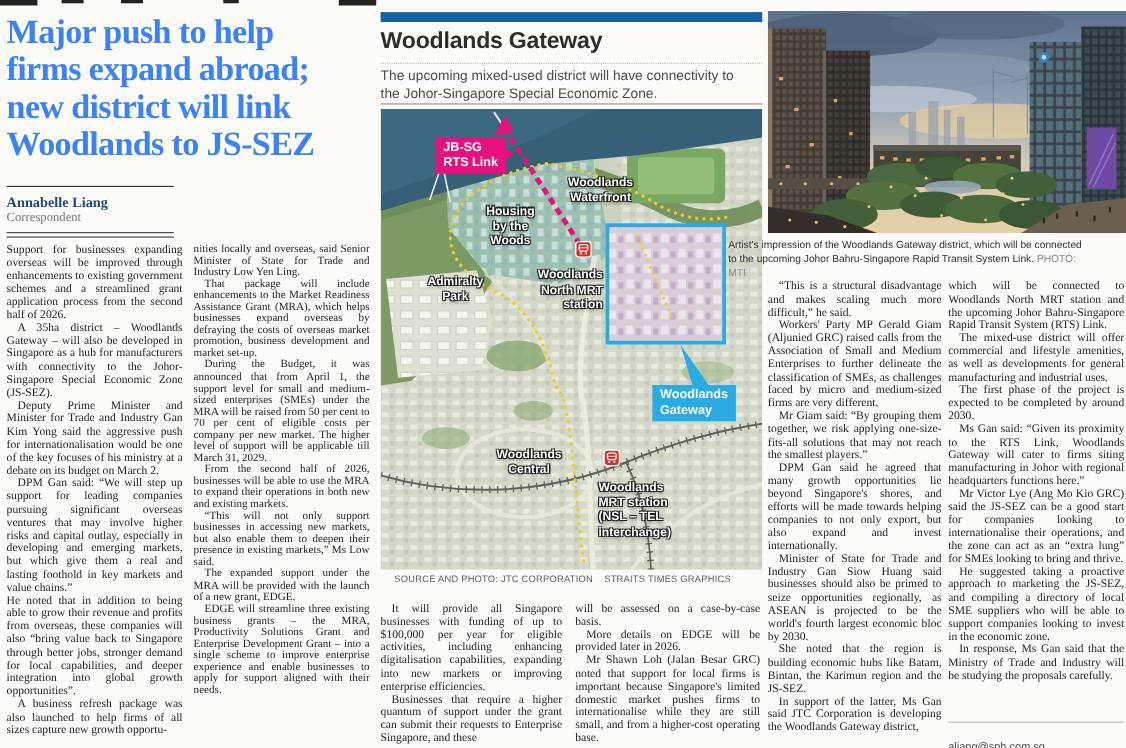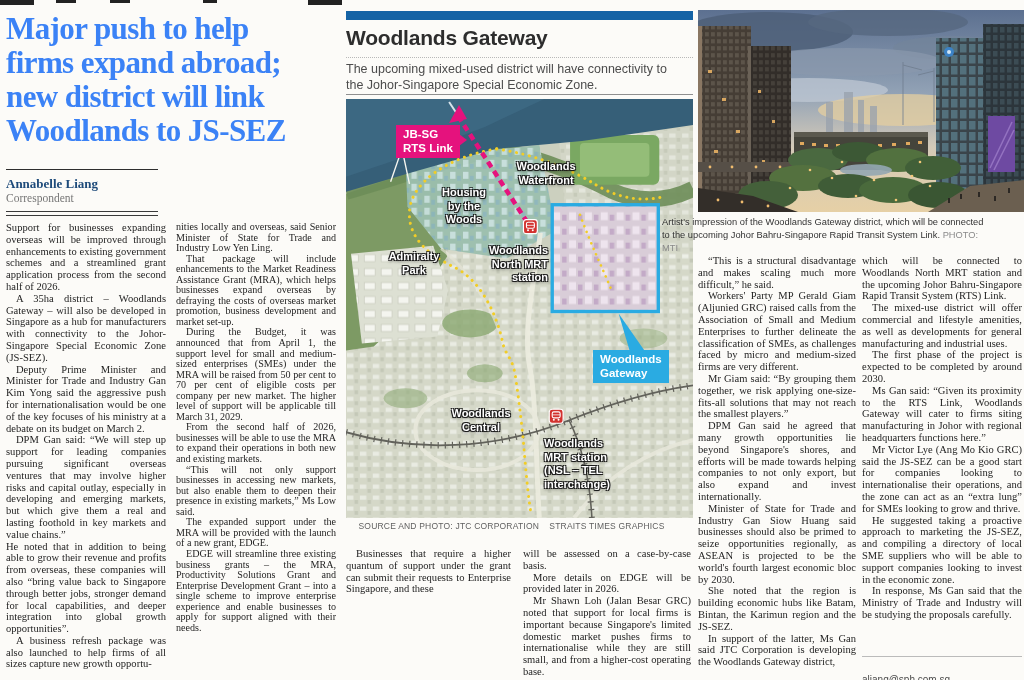--- a/index.html
+++ b/index.html
@@ -200,20 +200,21 @@
 Central</div>
     <div class="maplabel" style="left:198px;top:338px;width:115px">Woodlands
 MRT station
 (NSL – TEL
 interchange)</div>
   </div>
   <div class="gfx-src">SOURCE AND PHOTO: JTC CORPORATION    STRAITS TIMES GRAPHICS</div>
 
   <div class="col m1">
 
+  <p>It will provide all Singapore businesses with funding of up to $100,000 per year for eligible activities, including enhancing digitalisation capabilities, expanding into new markets or improving enterprise efficiencies.</p>
       <p>Businesses that require a higher quantum of support under the grant can submit their requests to Enterprise Singapore, and these</p>
     </div>
   <div class="col m2">
 
   <p class="flush">will be assessed on a case-by-case basis.</p>
       <p>More details on EDGE will be provided later in 2026.</p>
       <p>Mr Shawn Loh (Jalan Besar GRC) noted that support for local firms is important because Singapore's limited domestic market pushes firms to internationalise while they are still small, and from a higher-cost operating base.</p>
     </div>
 
   <div class="photo">
@@ -361,20 +362,20 @@
       <p>Minister of State for Trade and Industry Gan Siow Huang said businesses should also be primed to seize opportunities regionally, as ASEAN is projected to be the world's fourth largest economic bloc by 2030.</p>
       <p>She noted that the region is building economic hubs like Batam, Bintan, the Karimun region and the JS-SEZ.</p>
       <p>In support of the latter, Ms Gan said JTC Corporation is developing the Woodlands Gateway district,</p>
     </div>
   <div class="col r2">
 
   <p class="flush">which will be connected to Woodlands North MRT station and the upcoming Johor Bahru-Singapore Rapid Transit System (RTS) Link.</p>
       <p>The mixed-use district will offer commercial and lifestyle amenities, as well as developments for general manufacturing and industrial uses.</p>
       <p>The first phase of the project is expected to be completed by around 2030.</p>
       <p>Ms Gan said: “Given its proximity to the RTS Link, Woodlands Gateway will cater to firms siting manufacturing in Johor with regional headquarters functions here.”</p>
-      <p>Mr Victor Lye (Ang Mo Kio GRC) said the JS-SEZ can be a good start for companies looking to internationalise their operations, and the zone can act as an “extra lung” for SMEs looking to grow and thrive.</p>
+      <p>Mr Victor Lye (Ang Mo Kio GRC) said the JS-SEZ can be a good start for companies looking to internationalise their operations, and the zone can act as an “extra lung” for SMEs looking to bring and thrive.</p>
       <p>He suggested taking a proactive approach to marketing the JS-SEZ, and compiling a directory of local SME suppliers who will be able to support companies looking to invest in the economic zone.</p>
       <p>In response, Ms Gan said that the Ministry of Trade and Industry will be studying the proposals carefully.</p>
     </div>
 
   <div class="emailblock">aliang@sph.com.sg</div>
 
 </div>
 
 </body></html>

